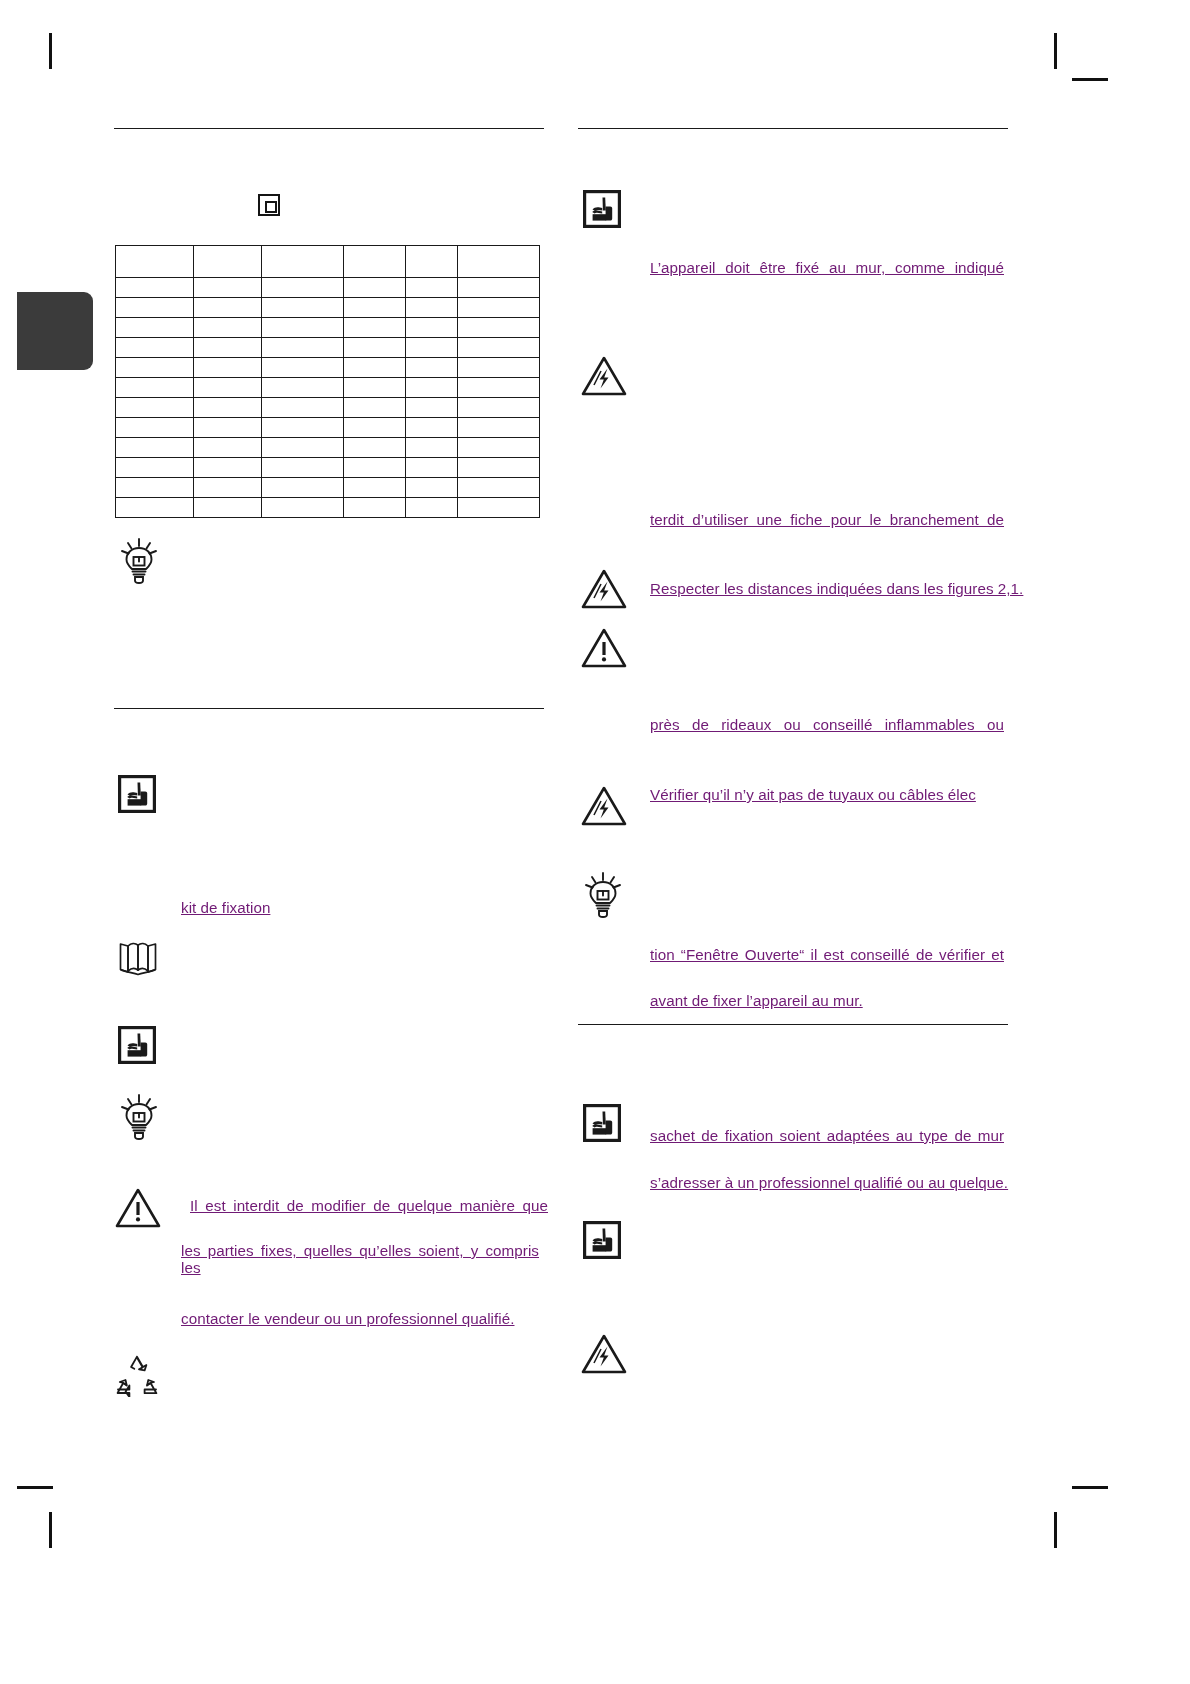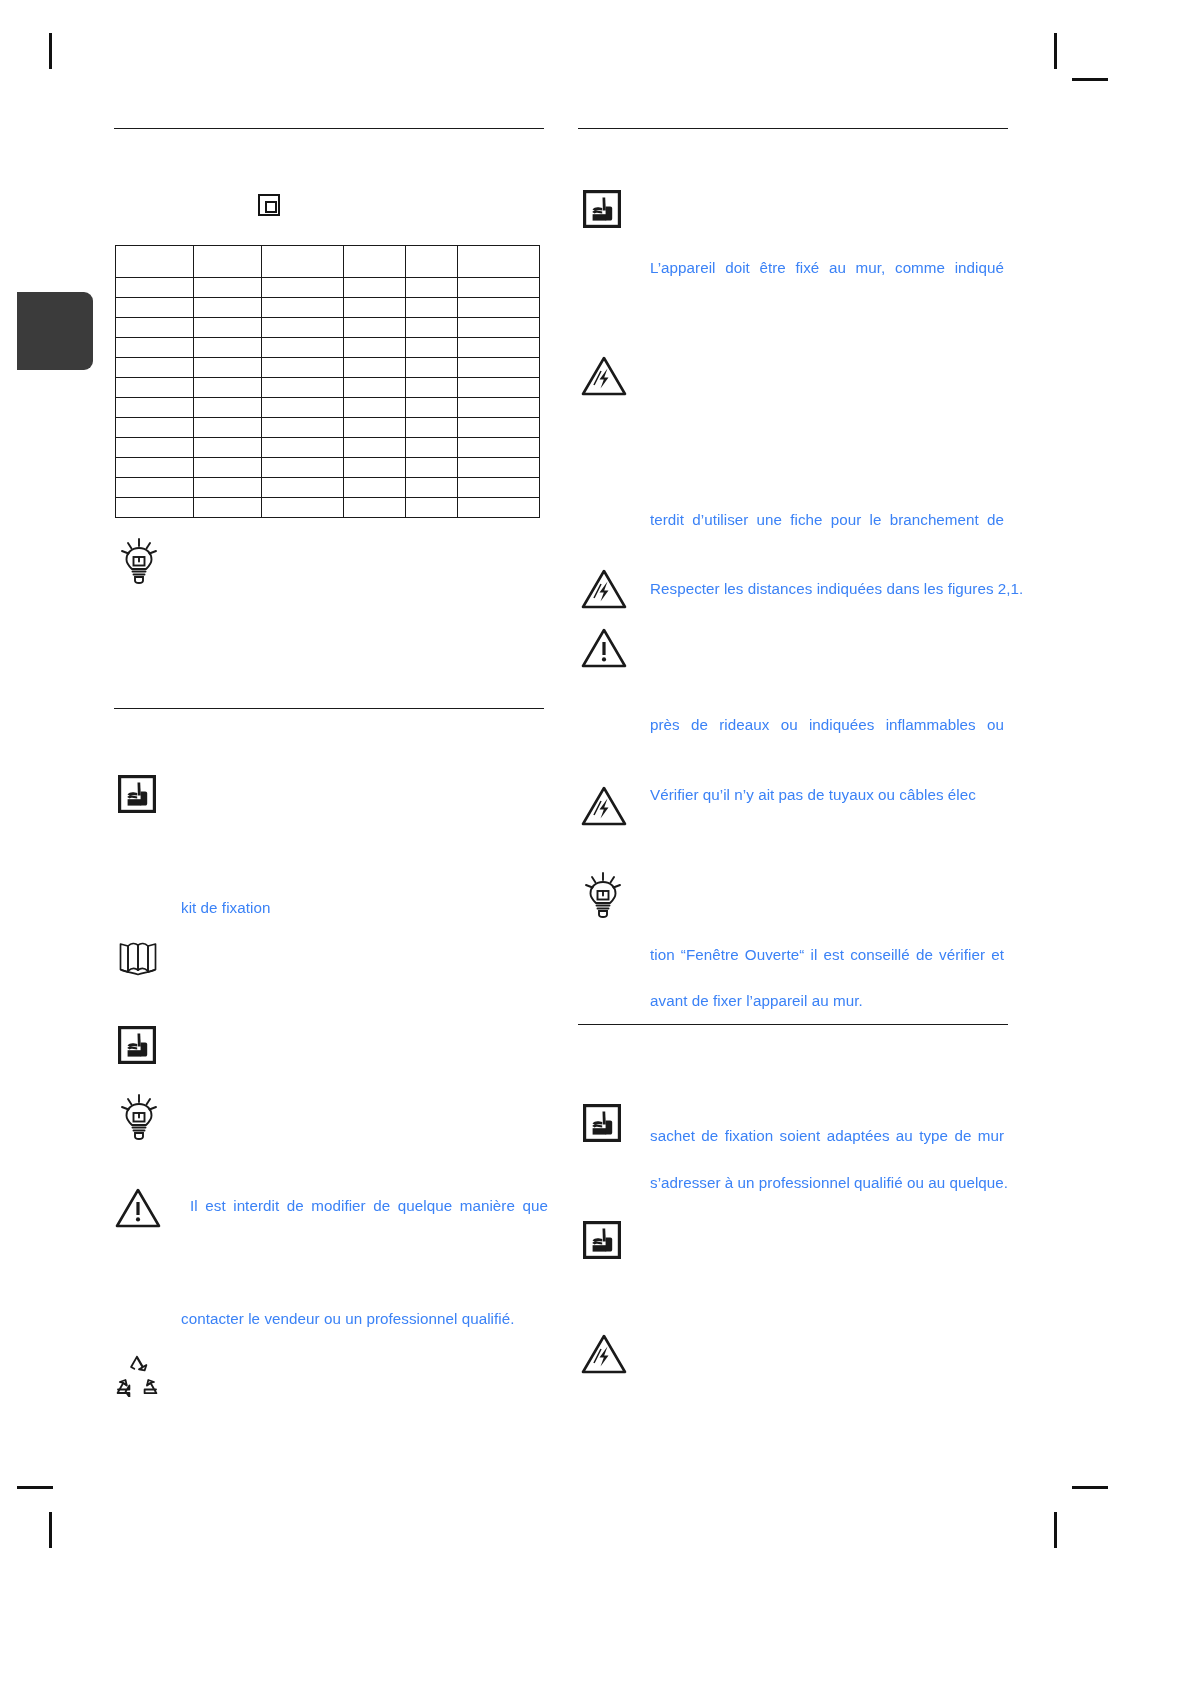--- a/index.html
+++ b/index.html
@@ -45,23 +45,24 @@
     height: 1.4px;
     background: #1a1a1a;
     width: 430px;
   }
 
   
   .line {
     position: absolute;
     font-size: 15.2px;
     line-height: 1.1;
-    color: #3b82f6;
+    color: #701a75;
     letter-spacing: 0.05px;
     white-space: nowrap;
+    text-decoration: underline;
   }
   .line.just {
     white-space: normal;
     width: 360px;
     text-align: justify;
     text-align-last: justify;
   }
 
   
   .icon {
@@ -308,20 +309,21 @@
     </g>
   </svg>
 
   <svg class="icon" style="left:115px; top:1187px;" width="46" height="42" viewBox="0 0 46 42">
     <path d="M23 3 L44 39 L2 39 Z" fill="none" stroke="#1a1a1a" stroke-width="2.6" stroke-linejoin="round"></path>
     <rect x="21.4" y="15" width="3.2" height="13" fill="#1a1a1a"></rect>
     <circle cx="23" cy="32.4" r="2.1" fill="#1a1a1a"></circle>
   </svg>
 
   <div class="line just" style="left:181px; top:1198px; width:358px;margin-left:9px;">Il est interdit de modifier de quelque manière que</div>
+  <div class="line just" style="left:181px; top:1243px; width:358px;">les parties fixes, quelles qu’elles soient, y compris les</div>
   <div class="line" style="left:181px; top:1311px;">contacter le vendeur ou un professionnel qualifié.</div>
 
   <svg class="icon" style="left:113px; top:1353px;" width="48" height="44" viewBox="0 0 48 44">
     <g fill="none" stroke="#1a1a1a" stroke-width="1.8" stroke-linejoin="round" stroke-linecap="round">
       <path d="M24 4.5 L29.6 14.4 L26.0 16.4 L31.6 17.4 L33.4 12.0 L29.9 14.0 L24 3.6 L18.1 14.0 L21.3 15.8"></path>
       <path d="M5.0 36.5 L16.4 36.5 L16.4 32.4 L12.6 38.7 L16.4 44.0 L16.4 40.0 L4.6 40.0 L10.2 30.0 L13.3 31.8"></path>
       <path d="M43.0 36.5 L31.6 36.5 L31.6 40.2 L43.4 40.2 L37.6 30.0 L34.4 31.8"></path>
       <path d="M37.6 30.0 L41.0 29.0 L35.3 27.0 L34.0 32.6 Z"></path>
       <path d="M10.2 30.0 L6.8 29.0 L12.5 27.0 L13.8 32.6 Z"></path>
     </g>
@@ -357,21 +359,21 @@
   </svg>
 
   <div class="line" style="left:650px; top:581px;">Respecter les distances indiquées dans les figures 2,1.</div>
 
   <svg class="icon" style="left:581px; top:627px;" width="46" height="42" viewBox="0 0 46 42">
     <path d="M23 3 L44 39 L2 39 Z" fill="none" stroke="#1a1a1a" stroke-width="2.6" stroke-linejoin="round"></path>
     <rect x="21.4" y="15" width="3.2" height="13" fill="#1a1a1a"></rect>
     <circle cx="23" cy="32.4" r="2.1" fill="#1a1a1a"></circle>
   </svg>
 
-  <div class="line just" style="left:650px; top:717px; width:354px;">près de rideaux ou indiquées inflammables ou</div>
+  <div class="line just" style="left:650px; top:717px; width:354px;">près de rideaux ou conseillé inflammables ou</div>
 
   <svg class="icon" style="left:581px; top:785px;" width="46" height="42" viewBox="0 0 46 42">
     <path d="M23 3 L44 39 L2 39 Z" fill="none" stroke="#1a1a1a" stroke-width="2.6" stroke-linejoin="round"></path>
     <path d="M26.5 13.5 L18.5 24.5 L22.8 24.5 L19.5 33.5 L27.5 22.5 L23.2 22.5 Z" fill="#1a1a1a"></path>
     <line x1="13" y1="30" x2="20" y2="16" stroke="#1a1a1a" stroke-width="1.6"></line>
   </svg>
 
   <div class="line" style="left:650px; top:787px;">Vérifier qu’il n’y ait pas de tuyaux ou câbles élec</div>
 
   <svg class="icon" style="left:583px; top:871px;" width="40" height="48" viewBox="0 0 40 48">

